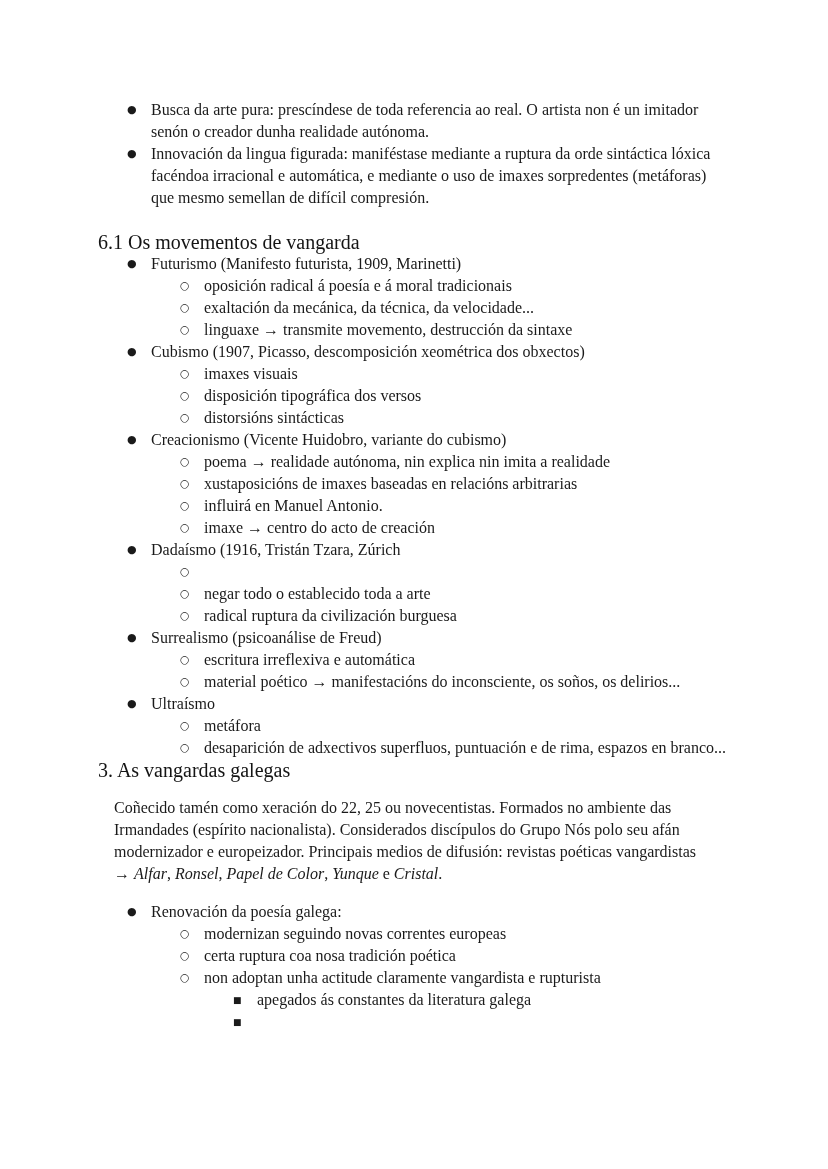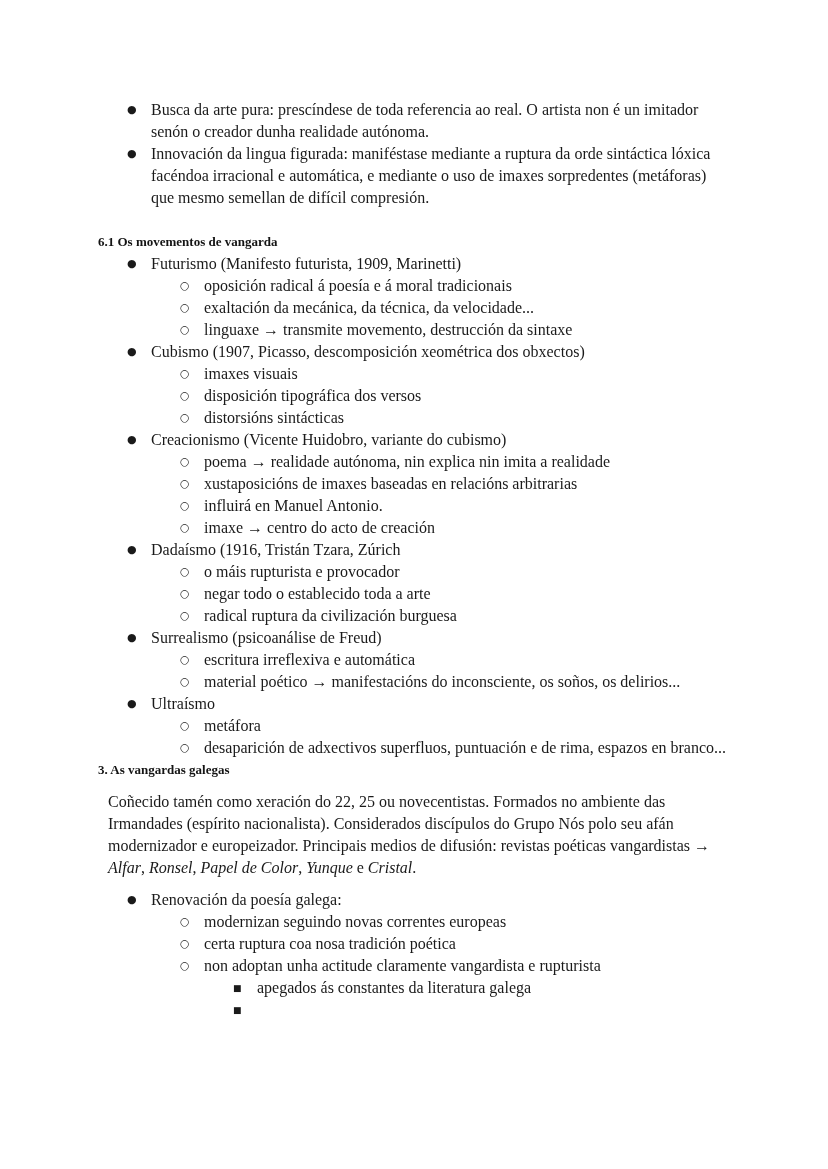--- a/index.html
+++ b/index.html
@@ -14,28 +14,28 @@
     font-family: "Liberation Serif", "DejaVu Serif", serif;
     font-size: 16px;
     line-height: 22px;
     color: #1a1a1a;
   }
   #doc {
     padding: 99px 98px 0 98px;
     width: 632px;
   }
   .doc-heading {
-    font-size: 13px;
-    font-weight: bold;
+    font-size: 20px;
+    font-weight: normal;
     margin: 0;
     line-height: 22px;
     color: #141414;
   }
   .doc-heading.space-before { margin-top: 22px; }
-  .doc-para { margin: 10px; }
+  .doc-para { margin: 16px; }
   .italic { font-style: italic; }
   .li { display: flex; }
   .lvl1 { padding-left: 29px; }
   .lvl2 { padding-left: 82px; }
   .lvl3 { padding-left: 135px; }
   .marker {
     flex: none;
     width: 24px;
     font-family: "DejaVu Sans", sans-serif;
     line-height: 22px;
@@ -110,21 +110,20 @@
     <div class="li lvl2">
       <span class="marker">○</span>
       <span class="li-text">imaxe → centro do acto de creación</span>
     </div>
     <div class="li lvl1">
       <span class="marker">●</span>
       <span class="li-text">Dadaísmo (1916, Tristán Tzara, Zúrich</span>
     </div>
     <div class="li lvl2">
       <span class="marker">○</span>
-      <span class="li-text">o máis rupturista e provocador</span>
     </div>
     <div class="li lvl2">
       <span class="marker">○</span>
       <span class="li-text">negar todo o establecido toda a arte</span>
     </div>
     <div class="li lvl2">
       <span class="marker">○</span>
       <span class="li-text">radical ruptura da civilización burguesa</span>
     </div>
     <div class="li lvl1">

